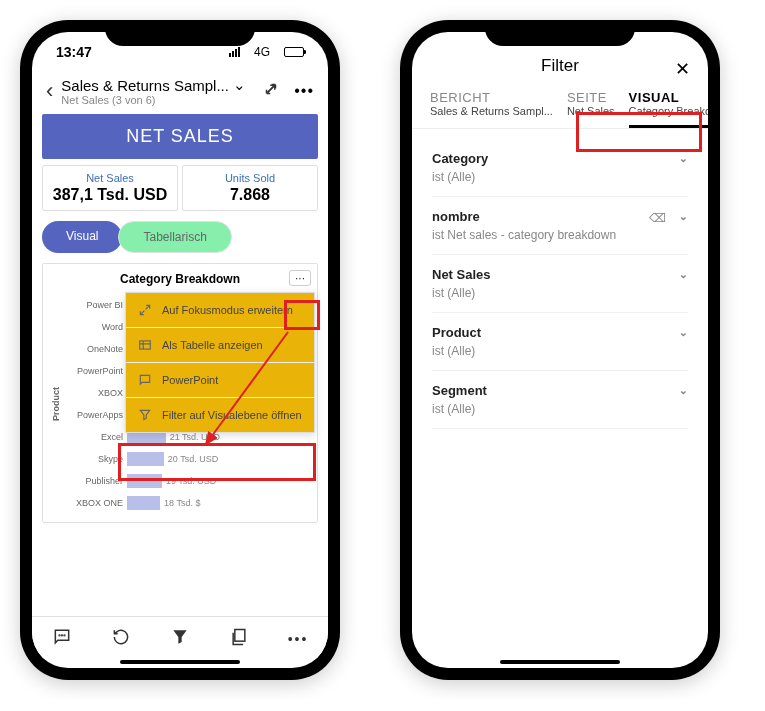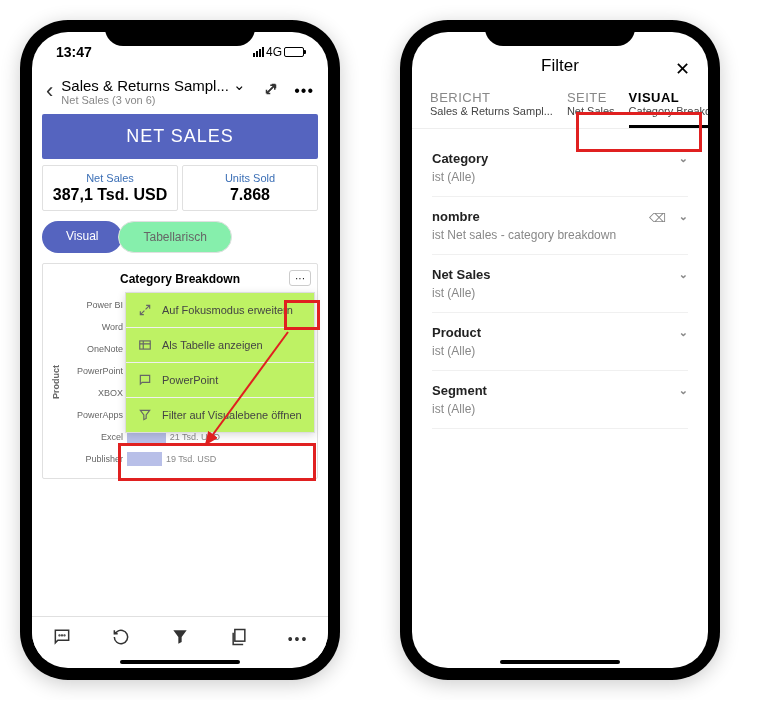--- a/index.html
+++ b/index.html
@@ -3,21 +3,21 @@
 <meta charset="utf-8">
 <style>
   * { box-sizing: border-box; margin: 0; padding: 0; font-family: 'Segoe UI', -apple-system, sans-serif; }
   body { background: #fff; padding: 20px; display: flex; gap: 60px; }
   
   .phone { width: 320px; height: 660px; background: #000; border-radius: 48px; padding: 12px; position: relative; box-shadow: 0 4px 20px rgba(0,0,0,0.2); }
   .screen { width: 100%; height: 100%; background: #fff; border-radius: 36px; overflow: hidden; position: relative; }
   .notch { position: absolute; top: 0; left: 50%; transform: translateX(-50%); width: 150px; height: 26px; background: #000; border-radius: 0 0 18px 18px; z-index: 10; }
   
   .status-bar { height: 40px; display: flex; justify-content: space-between; align-items: center; padding: 0 24px; font-size: 14px; font-weight: 600; }
-  .status-right { display: flex; align-items: center; gap: 0; font-size: 12px; font-weight: 500; }
+  .status-right { display: flex; align-items: center; gap: 12px; font-size: 12px; font-weight: 500; }
   .sig-bars { display: flex; align-items: flex-end; gap: 1px; margin-right: 2px; }
   .sig-bars span { width: 2px; background: #000; }
   .sig-bars span:nth-child(1){height:4px;} .sig-bars span:nth-child(2){height:6px;} .sig-bars span:nth-child(3){height:8px;} .sig-bars span:nth-child(4){height:10px;}
   .battery { width: 20px; height: 10px; border: 1px solid #000; border-radius: 2px; position: relative; margin-left: 2px; }
   .battery::after { content:''; position:absolute; right:-3px; top:2px; width:2px; height:4px; background:#000; border-radius:0 1px 1px 0; }
   .battery-fill { width: 70%; height: 100%; background: #000; }
   
   .header { display: flex; align-items: center; padding: 4px 14px 8px; gap: 8px; }
   .back-chev { font-size: 22px; color: #333; }
   .header-titles { flex: 1; }
@@ -43,21 +43,21 @@
   
   .chart-body { display: flex; }
   .y-axis-label { writing-mode: vertical-rl; transform: rotate(180deg); font-size: 9px; color: #666; font-weight: 600; text-align: center; padding: 0 2px; }
   .bars-area { flex: 1; }
   .bar-row { display: flex; align-items: center; height: 22px; gap: 4px; }
   .bar-label { width: 60px; text-align: right; font-size: 9px; color: #666; }
   .bar-track { flex: 1; position: relative; }
   .bar { height: 14px; background: #b8bfe8; }
   .bar-val { position: absolute; left: calc(var(--w) + 4px); top: 0; font-size: 9px; color: #888; line-height: 14px; white-space: nowrap; }
   
-  .context-menu { position: absolute; top: 28px; right: 2px; background: #bef264; border: 1px solid #ddd; box-shadow: 0 2px 8px rgba(0,0,0,0.15); width: 190px; z-index: 5; }
+  .context-menu { position: absolute; top: 28px; right: 2px; background: #eab308; border: 1px solid #ddd; box-shadow: 0 2px 8px rgba(0,0,0,0.15); width: 190px; z-index: 5; }
   .menu-item { display: flex; align-items: center; gap: 10px; padding: 10px 12px; font-size: 11px; color: #444; border-bottom: 1px solid #f0f0f0; }
   .menu-item:last-child { border-bottom: none; }
   .menu-icon { width: 14px; height: 14px; display: flex; align-items: center; justify-content: center; color: #666; }
   
   .bottom-bar { position: absolute; bottom: 8px; left: 0; right: 0; border-top: 1px solid #e0e0e0; height: 44px; display: flex; justify-content: space-around; align-items: center; background: #fff; }
   .bb-icon { color: #333; }
   .home-ind { position: absolute; bottom: 4px; left: 50%; transform: translateX(-50%); width: 120px; height: 4px; background: #000; border-radius: 2px; }
   
   
   .filter-header { text-align: center; padding: 24px 0 14px; position: relative; }
@@ -221,24 +221,38 @@
     </div>
               </div>
               <div class="bar-row">
                 <div class="bar-label">Excel</div>
     <div class="bar-track" style="--w:21%">
       <div class="bar" style="width:21%"></div>
       <div class="bar-val">21 Tsd. USD</div>
     </div>
               </div>
               <div class="bar-row">
+                <div class="bar-label">Skype</div>
+    <div class="bar-track" style="--w:20%">
+      <div class="bar" style="width:20%"></div>
+      <div class="bar-val">20 Tsd. USD</div>
+    </div>
+              </div>
+              <div class="bar-row">
                 <div class="bar-label">Publisher</div>
     <div class="bar-track" style="--w:19%">
       <div class="bar" style="width:19%"></div>
       <div class="bar-val">19 Tsd. USD</div>
+    </div>
+              </div>
+              <div class="bar-row">
+                <div class="bar-label">XBOX ONE</div>
+    <div class="bar-track" style="--w:18%">
+      <div class="bar" style="width:18%"></div>
+      <div class="bar-val">18 Tsd. $</div>
     </div>
               </div>
             </div>
         </div>
       </div>
     </div>
     <div class="bottom-bar">
       <span class="bb-icon"><svg width="20" height="20" viewBox="0 0 24 24" fill="none" stroke="#333" stroke-width="1.8">
             <path d="M4 4h16v12H7l-3 3V4z"></path>
             <circle cx="9" cy="10" r="0.5" fill="#333"></circle>

